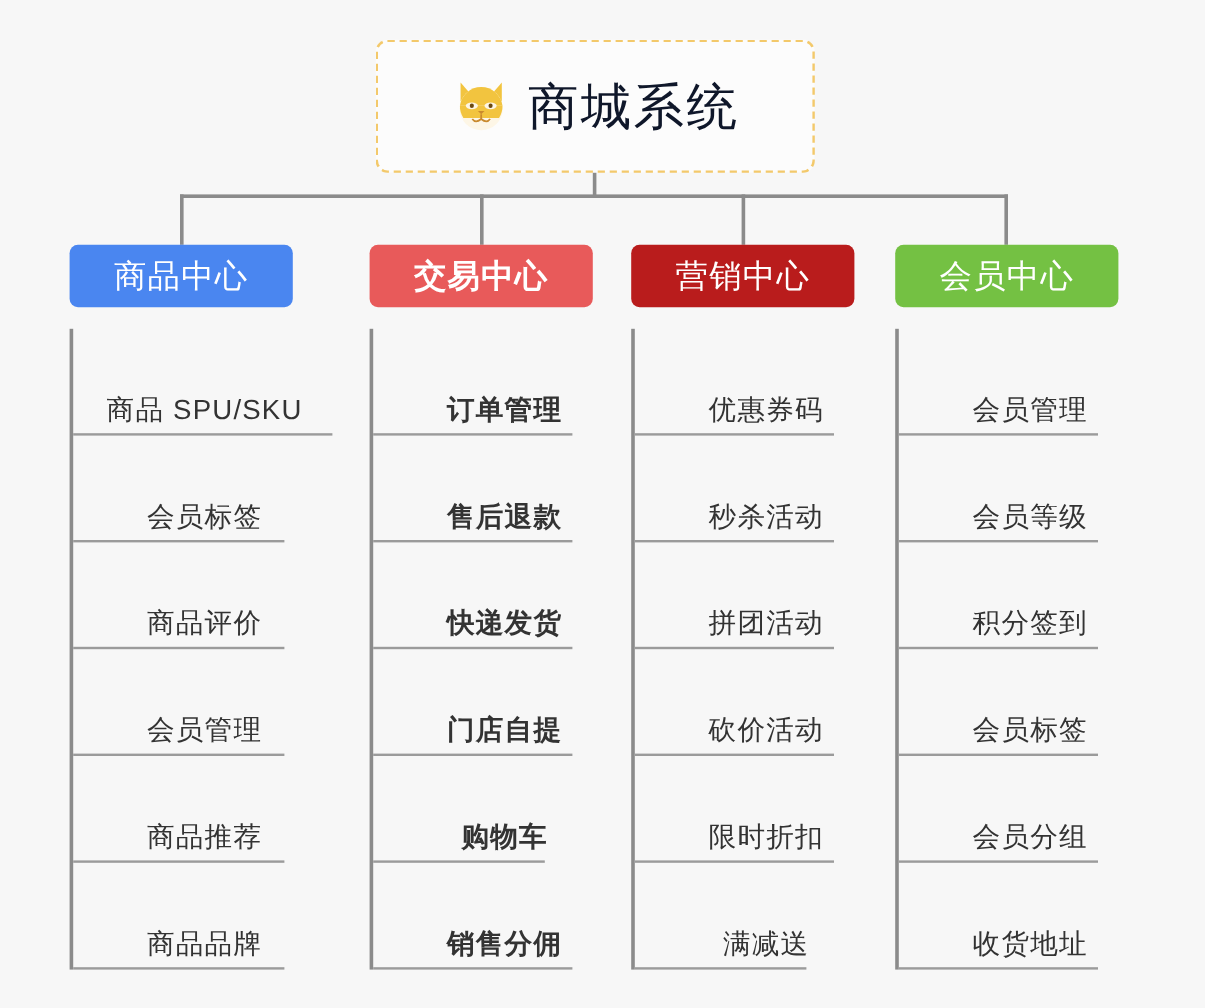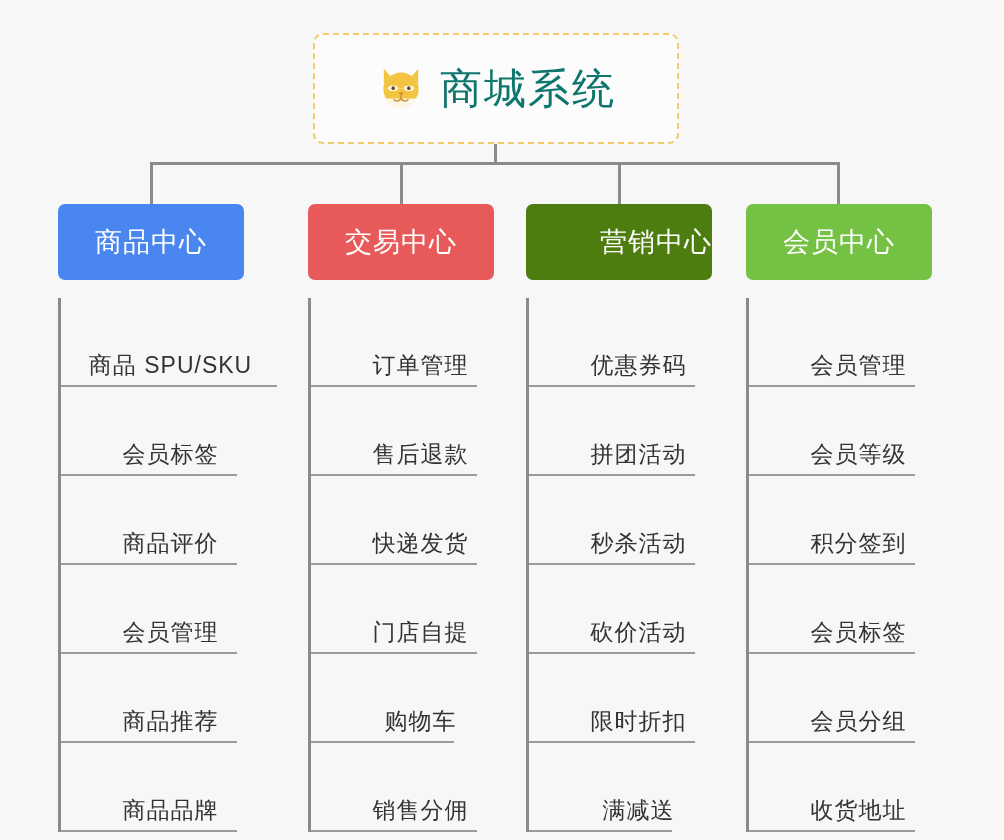--- a/index.html
+++ b/index.html
@@ -37,46 +37,46 @@
   }
   .root-icon {
     width: 50px;
     height: 50px;
     flex: 0 0 auto;
     display: block;
   }
   .root-title {
     font-size: 42px;
     line-height: 1;
-    color: #0f766e;
+    color: #0f172a;
     letter-spacing: 2px;
     white-space: nowrap;
   }
 
   
   .conn {
     position: absolute;
     background: #8b8b8b;
   }
   .conn-v { width: 3px; }
   .conn-h { height: 3px; }
 
   
   .column {
     position: absolute;
     top: 204px;
     width: 186px;
   }
   .col-1 { left: 58px; }
-  .col-2 { left: 308px; }
+  .col-2 { left: 308px; font-weight: bold; }
   .col-3 { left: 526px; }
   .col-4 { left: 746px; }
 
   .cat-box {
-    height: 76px;
+    height: 52px;
     border-radius: 7px;
     display: flex;
     align-items: center;
     justify-content: center;
     color: #ffffff;
     font-size: 27px;
     letter-spacing: 1px;
     white-space: nowrap;
   }
 
@@ -200,32 +200,32 @@
       <div class="leaf-item w-narrow">
           <span class="leaf-label">购物车</span>
         </div>
       <div class="leaf-item">
           <span class="leaf-label">销售分佣</span>
         </div>
     </div>
   </div>
 
   <div class="column col-3">
-    <div class="cat-box" style="background: #4d7c0f; justify-content: flex-end;">
+    <div class="cat-box" style="background: #b91c1c;">
       <span>营销中心</span>
     </div>
     <div class="leaf-wrap">
       <div class="leaf-item">
           <span class="leaf-label">优惠券码</span>
         </div>
       <div class="leaf-item">
+          <span class="leaf-label">秒杀活动</span>
+        </div>
+      <div class="leaf-item">
           <span class="leaf-label">拼团活动</span>
-        </div>
-      <div class="leaf-item">
-          <span class="leaf-label">秒杀活动</span>
         </div>
       <div class="leaf-item">
           <span class="leaf-label">砍价活动</span>
         </div>
       <div class="leaf-item">
           <span class="leaf-label">限时折扣</span>
         </div>
       <div class="leaf-item w-narrow">
           <span class="leaf-label">满减送</span>
         </div>

